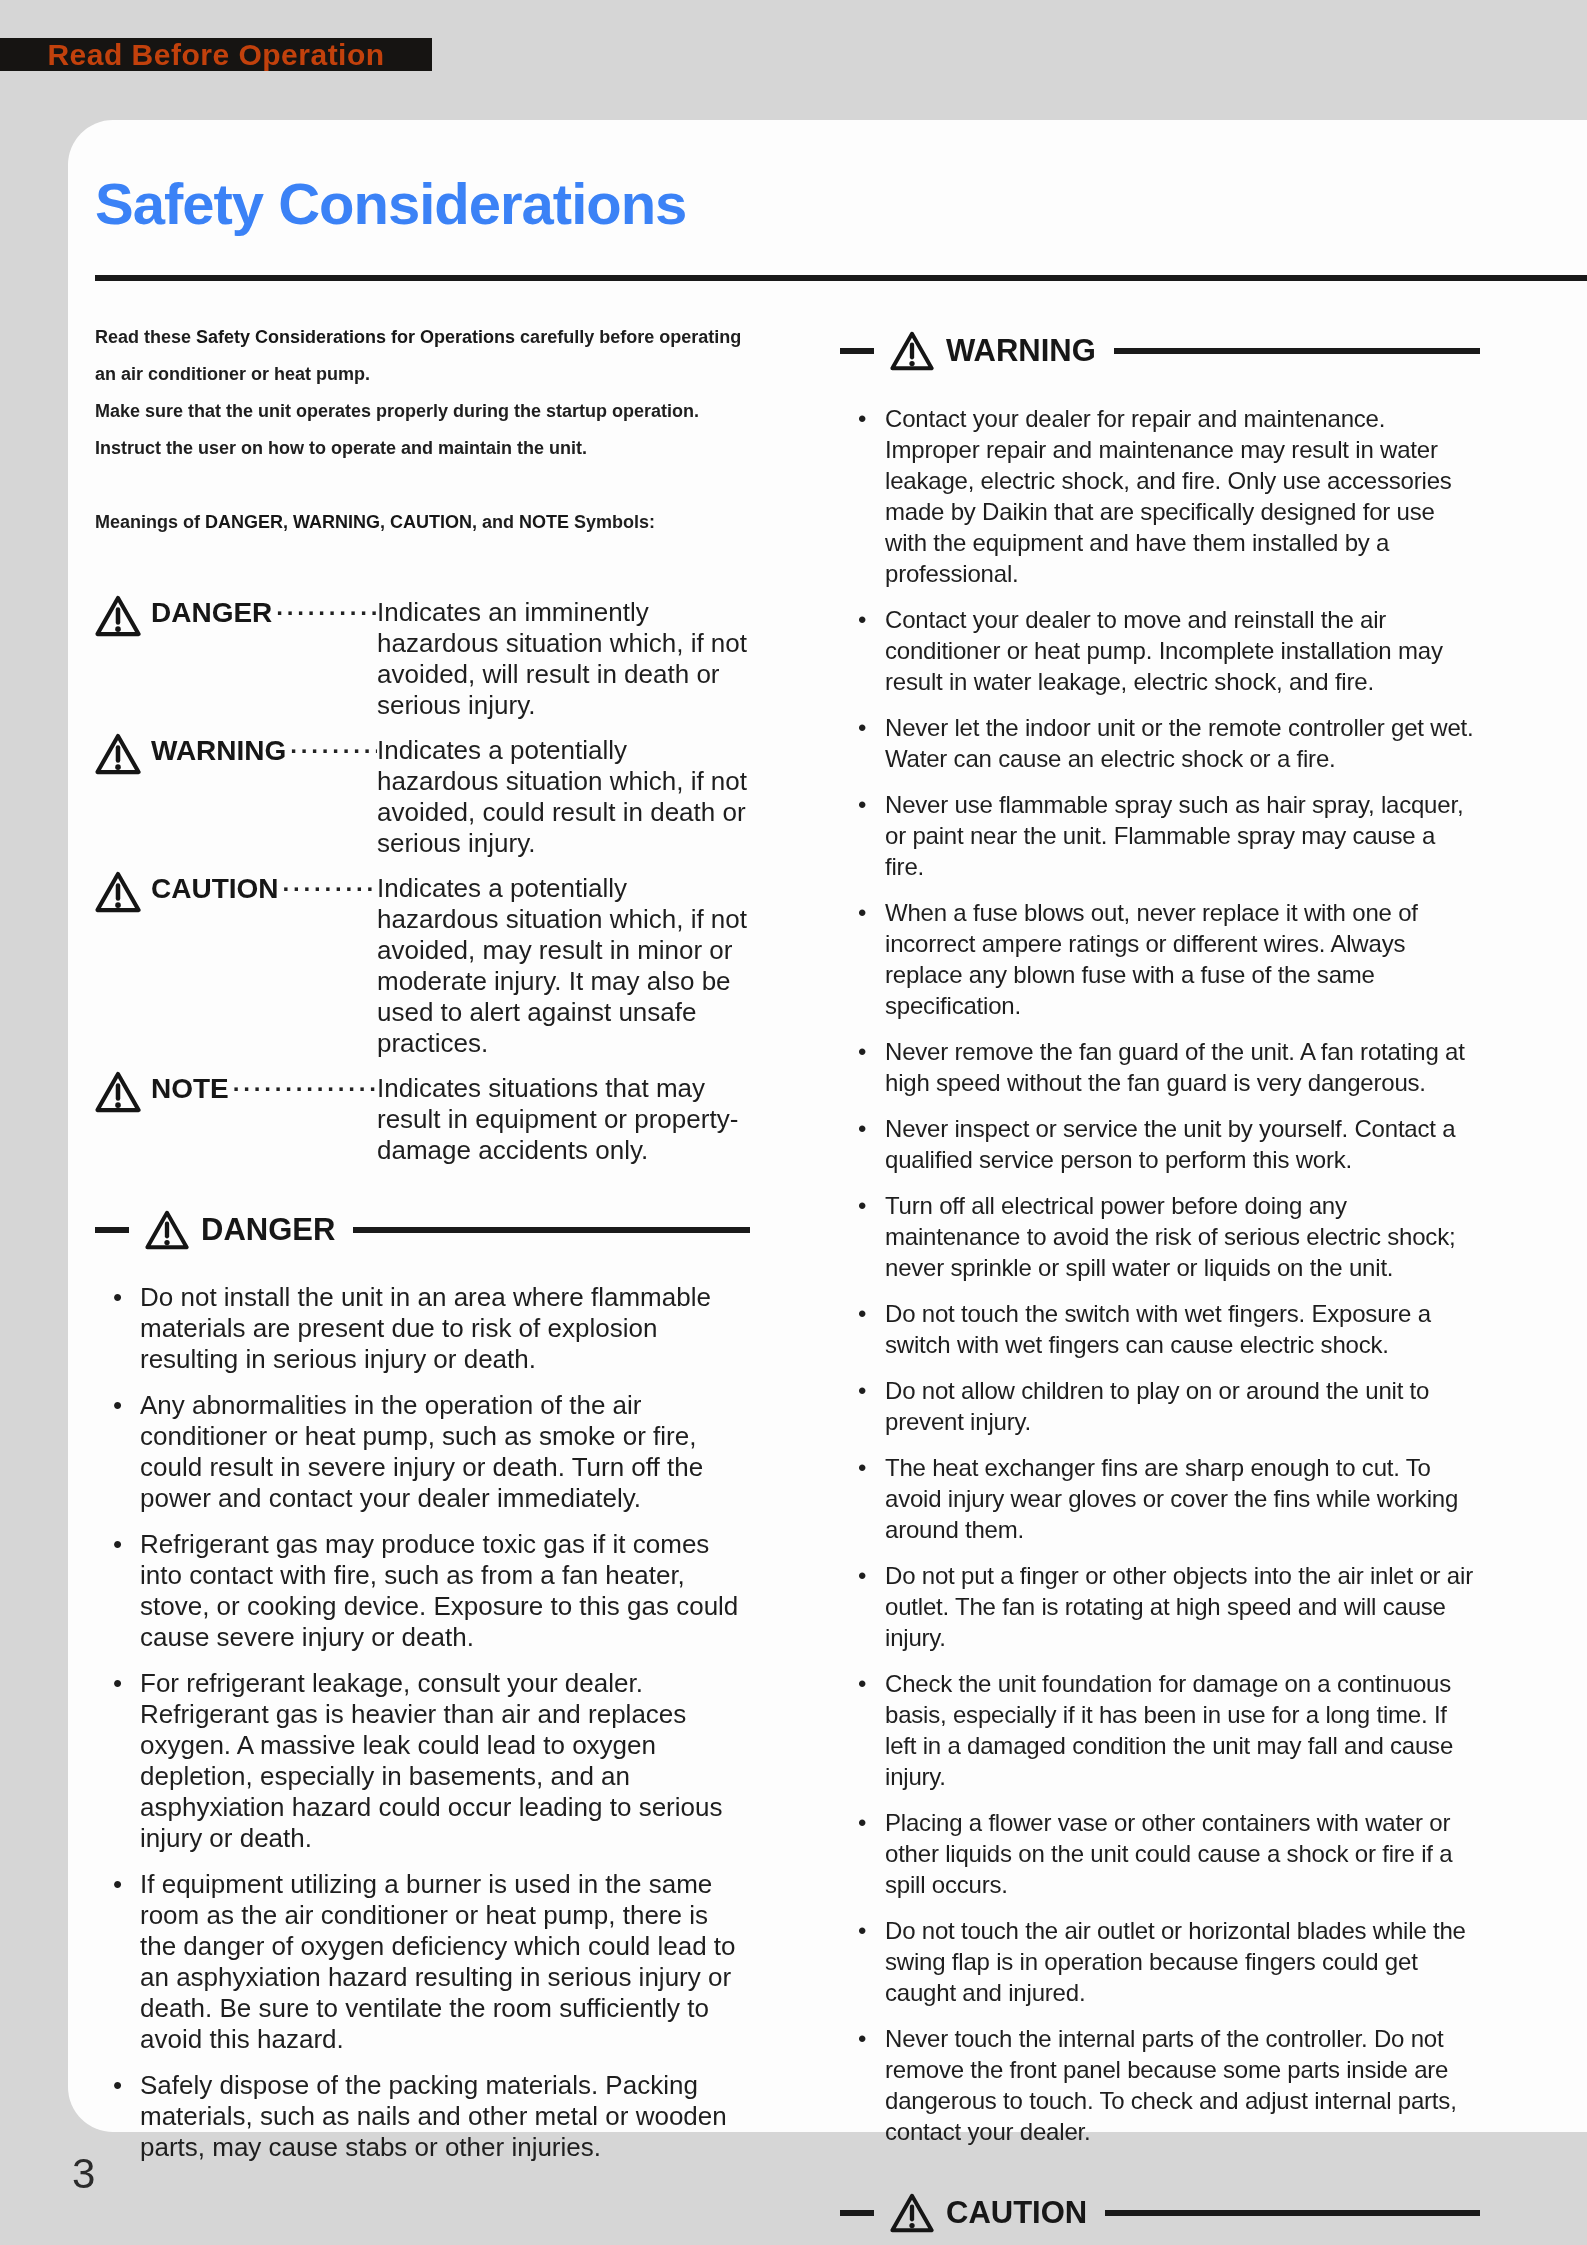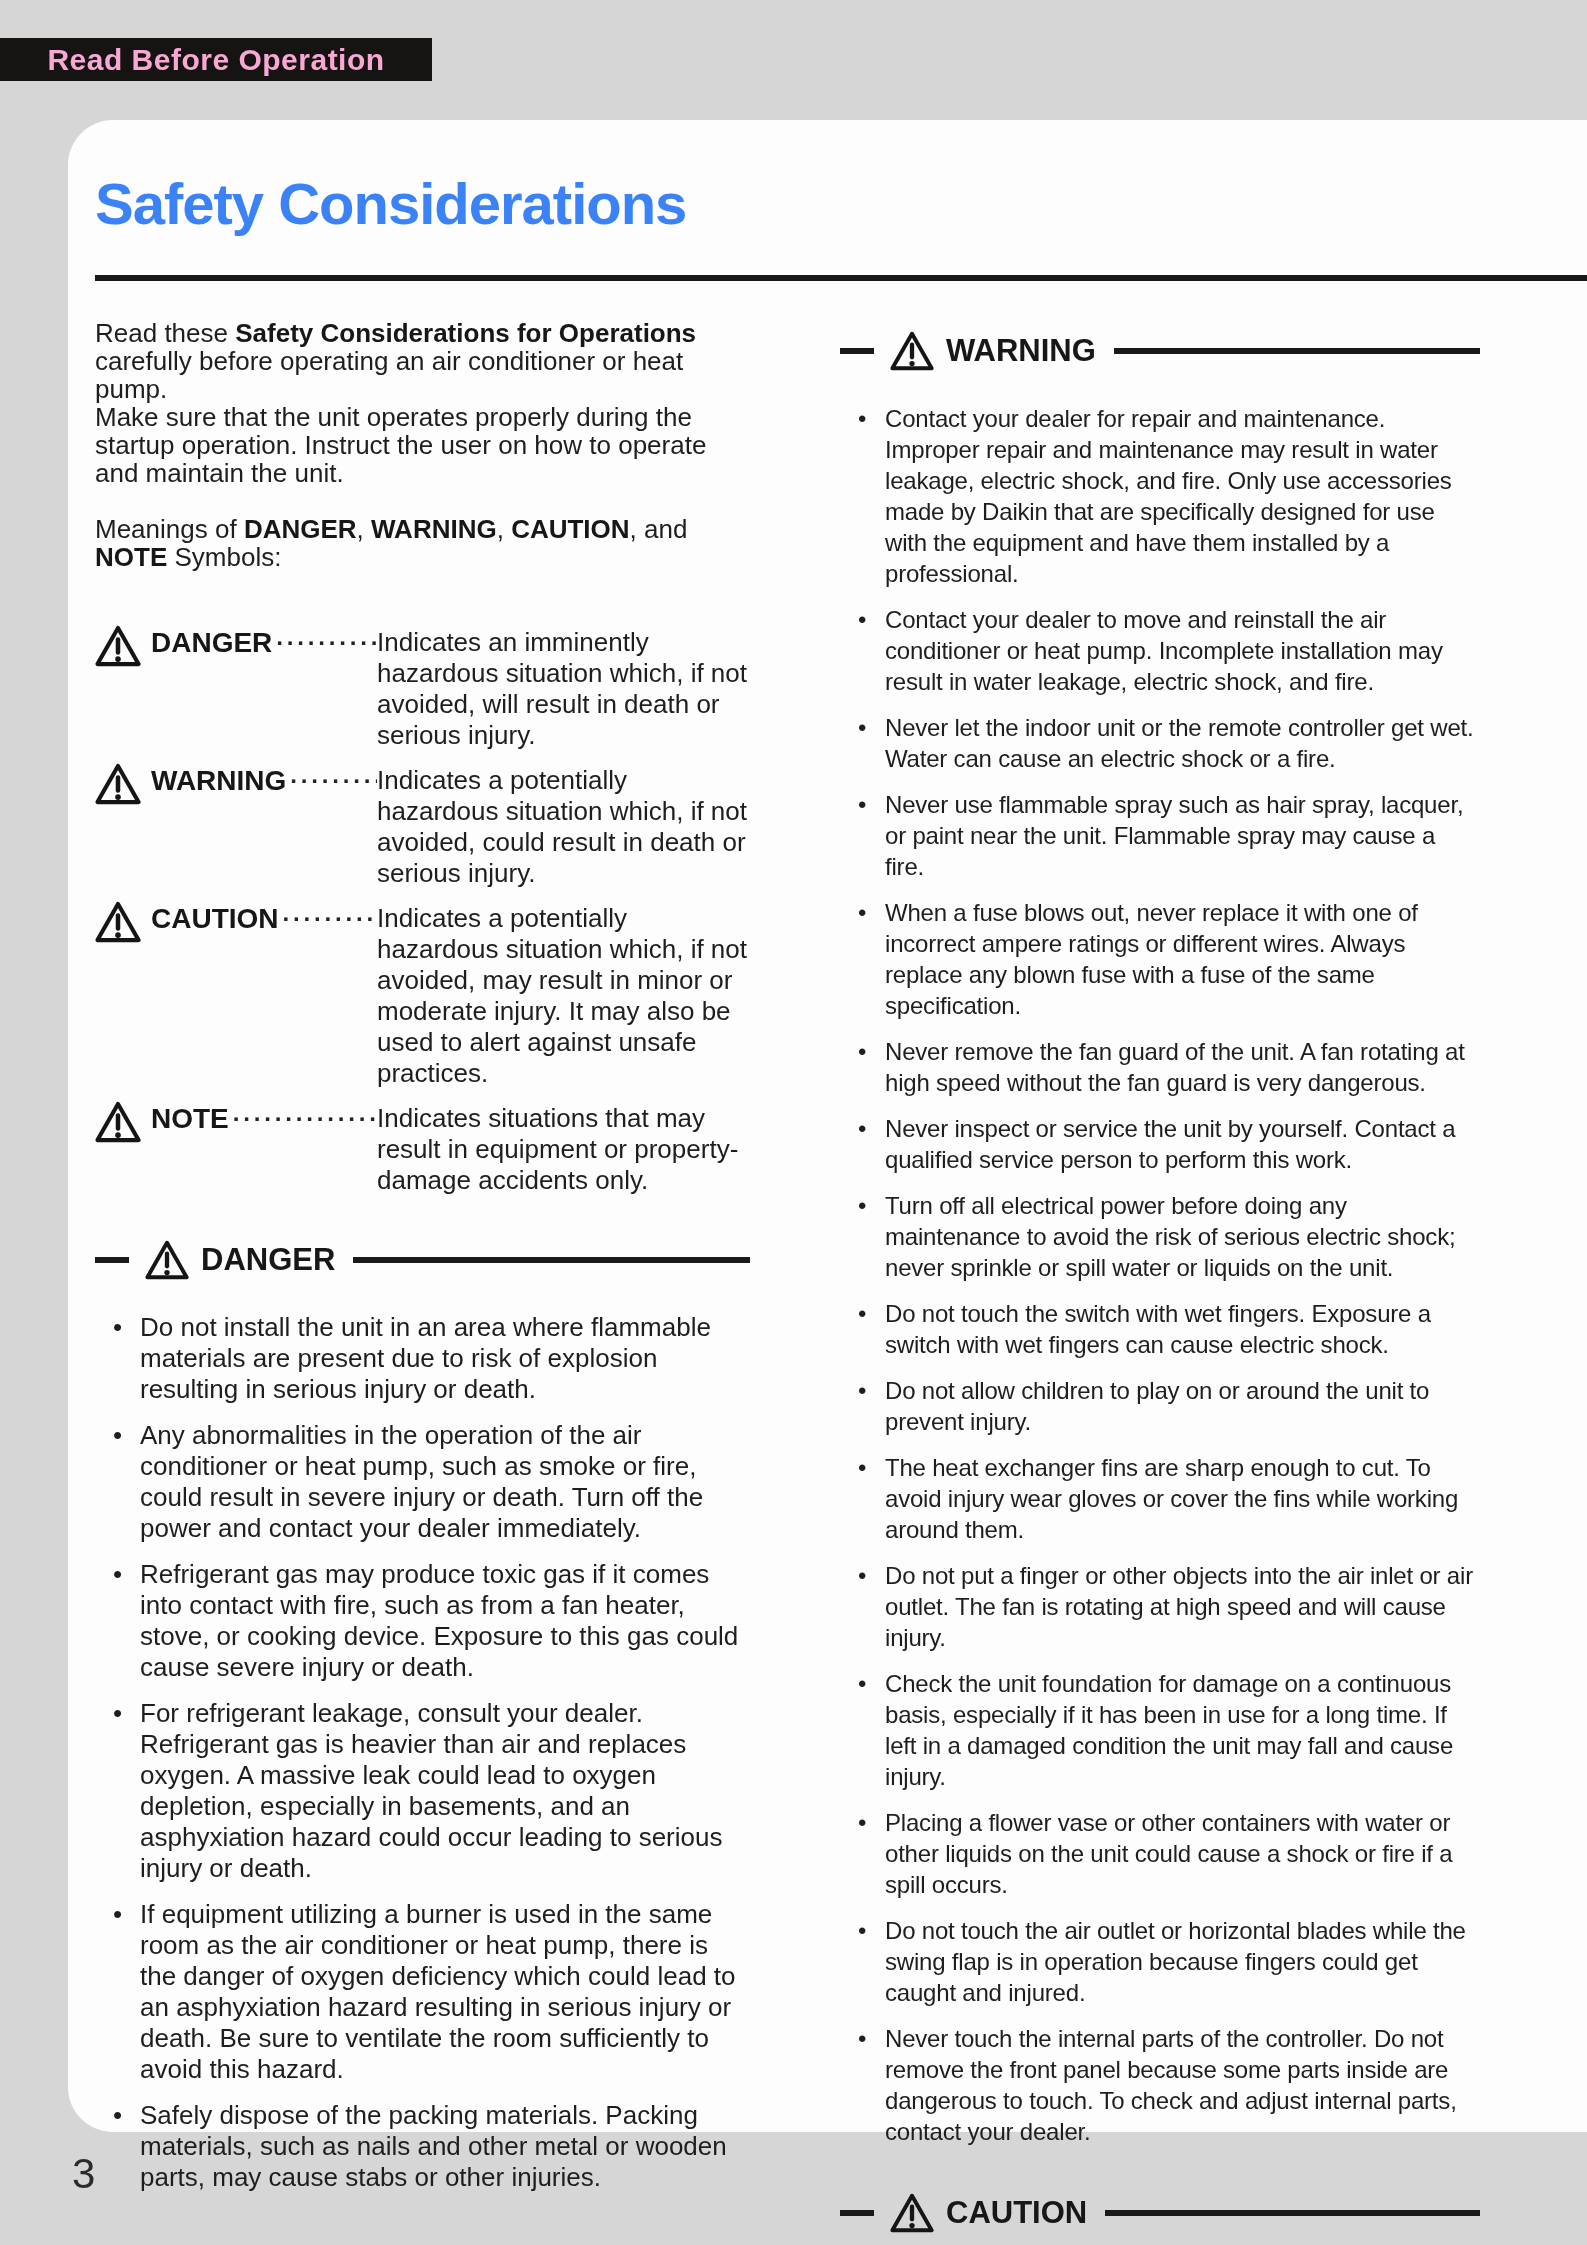--- a/index.html
+++ b/index.html
@@ -5,22 +5,22 @@
   * { margin: 0; padding: 0; box-sizing: border-box; }
   html, body {
     width: 1587px; height: 2245px;
     background: #d6d6d6;
     font-family: "Liberation Sans", sans-serif;
     color: #1e1e1e;
     overflow: hidden;
   }
   .header-bar {
     position: absolute; left: 0; top: 38px;
-    width: 432px; height: 43px;
-    background: #161412; color: #f9a8d4;
+    width: 432px; height: 33px;
+    background: #161412; color: #c2410c;
     display: flex; align-items: center; justify-content: center;
     font-size: 30px; font-weight: bold; letter-spacing: 0.5px;
   }
   .page {
     position: absolute; left: 68px; top: 120px; right: 0; height: 2012px;
     background: #fdfdfd;
     border-radius: 45px 0 0 45px;
   }
   .watermark {
     position: absolute; left: 50%; top: 1005px;
@@ -41,21 +41,21 @@
   }
   .title-rule {
     height: 6px; background: #1a1a1a;
     margin-top: 38px; margin-right: -107px;
   }
   .columns { display: flex; margin-top: 38px; }
   .col-left { width: 655px; flex: none; }
   .col-gap { width: 90px; flex: none; }
   .col-right { flex: 1; }
 
-  .intro { font-size: 26px; line-height: 28px; }
+  .intro { font-size: 18px; line-height: 37px; font-weight: bold; }
   .intro b { color: #171717; }
 
   .symbol-list { margin-top: 56px; }
   .symbol-row { display: flex; align-items: flex-start; margin-bottom: 14px; }
   .symbol-left { width: 282px; flex: none; display: flex; align-items: flex-start; }
   .tri-icon { width: 46px; height: 42px; flex: none; margin-right: 10px; margin-top: -2px; }
   .symbol-label { font-weight: bold; font-size: 28px; line-height: 32px; white-space: nowrap; color: #171717; }
   .symbol-dots { flex: 1; overflow: hidden; white-space: nowrap; font-weight: bold; font-size: 24px; line-height: 32px; letter-spacing: 2.5px; padding: 0 4px; color: #222; }
   .symbol-desc { flex: 1; font-size: 26px; line-height: 31px; }
 

